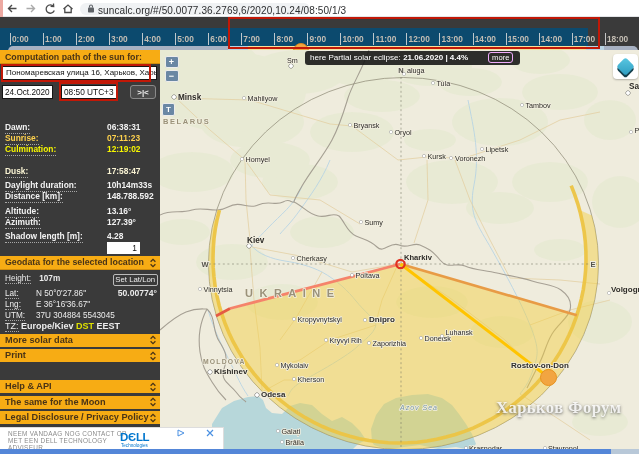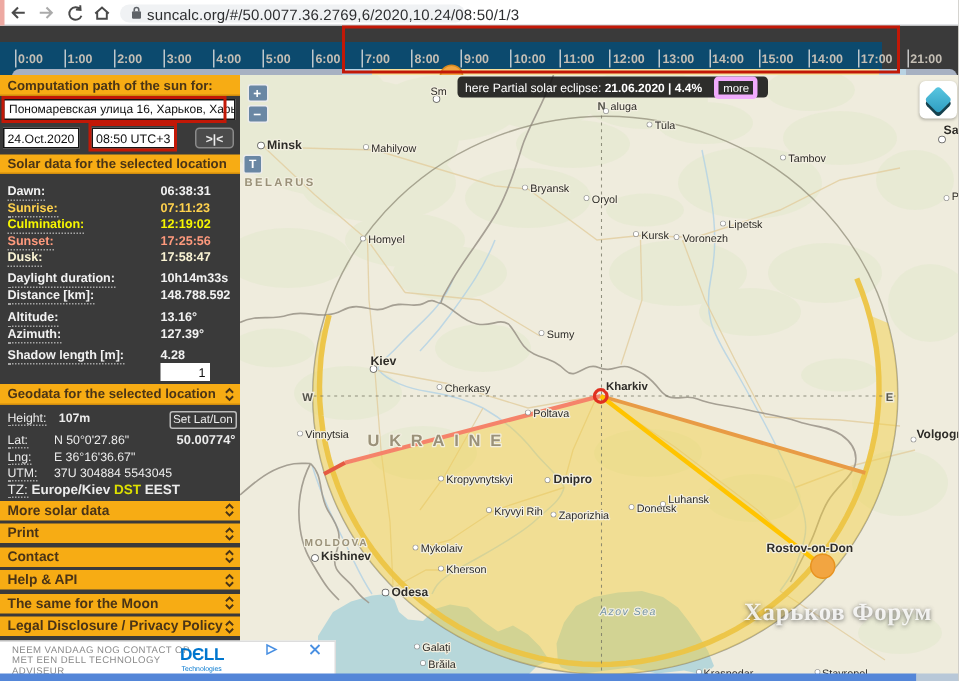--- a/index.html
+++ b/index.html
@@ -19,21 +19,21 @@
 .mrow{position:absolute;left:0;width:160px;height:13px;background:#f7ac14;color:#4a3416;font-weight:bold;font-size:9.2px;line-height:13px;padding-left:5px}
 .chev{position:absolute;right:3px;top:1.5px;width:8px;height:10px}
 .inp{position:absolute;background:#fff;color:#111;border:1px solid #151515;font-size:8.2px}
 .sr{position:absolute;left:0;width:160px;height:11px;font-size:8.4px;font-weight:bold;line-height:11px}
 .sl{position:absolute;left:5px;border-bottom:1px dotted rgba(255,255,255,.55)}
 .sv{position:absolute}
 .gr{position:absolute;font-size:8.2px;color:#ececec;line-height:11px}
 #map{position:absolute;left:160px;top:50px;width:479px;height:404px;background:#efecdd;overflow:hidden}
 #tooltip{position:absolute;left:305px;top:51px;height:13.5px;background:rgba(18,18,18,.88);border-radius:3px;color:#fff;font-size:8.1px;line-height:13.5px;padding:0 7px 0 5px;white-space:nowrap;z-index:20}
 #tooltip b{font-size:8px}
-.morebtn{display:inline-block;border:3px solid #f0abfc;border-radius:3px;padding:0 3px;margin-left:8px;line-height:9px;font-size:7.6px}
+.morebtn{display:inline-block;border:1px solid #f0abfc;border-radius:3px;padding:0 3px;margin-left:20px;line-height:9px;font-size:7.6px}
 #logo{position:absolute;left:613px;top:54px;width:25px;height:25px;background:#fff;border-radius:4px;box-shadow:0 1px 2px rgba(0,0,0,.25);z-index:20}
 .dia{position:absolute;left:5.5px;top:5.5px;width:13px;height:13px;border-radius:2.5px}
 .mapbtn{position:absolute;background:#6a87a4;border:1px solid #ececec;border-radius:2px;color:#fff;font-weight:bold;text-align:center;z-index:20}
 #wm{position:absolute;left:496px;top:398px;font-family:"Liberation Serif",serif;font-weight:bold;font-size:16.5px;color:rgba(255,255,255,.85);text-shadow:0 1px 3px rgba(70,70,70,.8);letter-spacing:0.5px;z-index:21}
 #ad{position:absolute;left:0;top:427px;width:224px;height:38px;background:#ffffff;border-top:1px solid #ddd;border-right:1px solid #ddd;z-index:25}
 .adt{position:absolute;left:8px;font-size:6.4px;color:#8a8a8a;letter-spacing:0.3px}
 #bluebar{position:absolute;left:0;top:449px;width:611px;height:5px;background:#5486d8;z-index:26}
 #bluebar2{position:absolute;left:611px;top:449px;width:28px;height:5px;background:#b8c8d8;z-index:26}
 svg text{font-family:"Liberation Sans",sans-serif}
 .cdot{fill:#fff;stroke:#8a8a8a;stroke-width:0.8}
@@ -87,21 +87,21 @@
       <div class="tl" style="left:441.6px">13:00</div>
       <div class="tk" style="left:472.5px"></div>
       <div class="tl" style="left:474.7px">14:00</div>
       <div class="tk" style="left:505.5px"></div>
       <div class="tl" style="left:507.7px">15:00</div>
       <div class="tk" style="left:538.6px"></div>
       <div class="tl" style="left:540.8px">14:00</div>
       <div class="tk" style="left:571.6px"></div>
       <div class="tl" style="left:573.8px">17:00</div>
       <div class="tk" style="left:604.7px"></div>
-      <div class="tl" style="left:606.9px">21:00</div>
+      <div class="tl" style="left:606.9px">18:00</div>
     <div id="track">
       <div class="seg" style="left:220.5px;width:20px;background:#b9d3e3"></div>
       <div class="seg" style="left:240.5px;width:338px;background:#f6e19b"></div>
       <div class="seg" style="left:578.5px;width:18px;background:#b9d3e3"></div>
     </div>
     <div id="knob"></div>
   </div>
   <div id="map">
       <svg width="479" height="404" viewBox="160 50 479 404" xmlns="http://www.w3.org/2000/svg" style="position:absolute;left:0;top:0">
 <g fill="#e1e8cb" opacity="0.45">
@@ -277,36 +277,31 @@
   <div class="mapbtn" style="left:164.5px;top:56px;width:14px;height:12px;font-size:9px;line-height:10px">+</div>
   <div class="mapbtn" style="left:164.5px;top:70px;width:14px;height:12px;font-size:9px;line-height:10px">−</div>
   <div class="mapbtn" style="left:162px;top:103px;width:13px;height:13px;font-size:8px;line-height:11px">T</div>
   <div id="wm">Харьков Форум</div>
   <div id="sidebar">
     <div class="hdr" style="top:0;height:14px;line-height:14px">Computation path of the sun for:</div>
     <div class="inp" style="left:2px;top:16px;width:155px;height:14px;line-height:12px;padding-left:3px;white-space:nowrap;overflow:hidden;font-size:8px">Пономаревская улица 16, Харьков, Харьков</div>
     <div class="inp" style="left:2px;top:34.5px;width:51px;height:14.5px;line-height:13px;padding-left:2px;font-size:8.2px">24.Oct.2020</div>
     <div class="inp" style="left:61px;top:34.5px;width:56px;height:14.5px;line-height:13px;padding-left:2px;font-size:8.3px">08:50 UTC+3</div>
     <div style="position:absolute;left:130px;top:34.5px;width:26px;height:14.5px;background:#4b4b4b;border:1px solid #8a8a8a;border-radius:3px;color:#eee;font-weight:bold;font-size:8px;text-align:center;line-height:13px">&gt;|&lt;</div>
-    <div class="hdr" style="top:52.5px;height:13.5px;line-height:13.5px">Solar data for the selected location</div>
     <div class="sr" style="top:72px;color:#f2f2f2">
         <span class="sl">Dawn:</span>
         <span class="sv" style="left:107px">06:38:31</span>
       </div>
       <div class="sr" style="top:83px;color:#ffd24d">
         <span class="sl">Sunrise:</span>
         <span class="sv" style="left:107px">07:11:23</span>
       </div>
       <div class="sr" style="top:94px;color:#f6f600">
         <span class="sl">Culmination:</span>
         <span class="sv" style="left:107px">12:19:02</span>
-      </div>
-      <div class="sr" style="top:105px;color:#ff9a7d">
-        <span class="sl">Sunset:</span>
-        <span class="sv" style="left:107px">17:25:56</span>
       </div>
       <div class="sr" style="top:116px;color:#faf4d4">
         <span class="sl">Dusk:</span>
         <span class="sv" style="left:107px">17:58:47</span>
       </div>
       <div class="sr" style="top:130px;color:#f2f2f2">
         <span class="sl">Daylight duration:</span>
         <span class="sv" style="left:107px">10h14m33s</span>
       </div>
       <div class="sr" style="top:141px;color:#f2f2f2">
@@ -338,24 +333,20 @@
     <div class="gr" style="left:5px;top:248.5px"><span style="border-bottom:1px dotted rgba(255,255,255,.55)">Lng:</span></div>
     <div class="gr" style="left:36px;top:248.5px">E 36°16'36.67"</div>
     <div class="gr" style="left:5px;top:259.5px"><span style="border-bottom:1px dotted rgba(255,255,255,.55)">UTM:</span></div>
     <div class="gr" style="left:36px;top:259.5px">37U 304884 5543045</div>
     <div class="gr" style="left:5px;top:270.5px;font-size:9px"><span style="border-bottom:1px dotted rgba(255,255,255,.55)">TZ:</span> <b>Europe/Kiev</b> <b style="color:#dde000">DST</b> <b>EEST</b></div>
     <div class="mrow" style="top:299.0px">Print<svg class="chev" viewBox="0 0 10 12">
           <path d="M2 4.5 L5 1.5 L8 4.5" fill="none" stroke="#4a3416" stroke-width="1.6"></path>
           <path d="M2 7.5 L5 10.5 L8 7.5" fill="none" stroke="#4a3416" stroke-width="1.6"></path>
         </svg></div>
       <div class="mrow" style="top:283.5px">More solar data<svg class="chev" viewBox="0 0 10 12">
-          <path d="M2 4.5 L5 1.5 L8 4.5" fill="none" stroke="#4a3416" stroke-width="1.6"></path>
-          <path d="M2 7.5 L5 10.5 L8 7.5" fill="none" stroke="#4a3416" stroke-width="1.6"></path>
-        </svg></div>
-      <div class="mrow" style="top:314.5px">Contact<svg class="chev" viewBox="0 0 10 12">
           <path d="M2 4.5 L5 1.5 L8 4.5" fill="none" stroke="#4a3416" stroke-width="1.6"></path>
           <path d="M2 7.5 L5 10.5 L8 7.5" fill="none" stroke="#4a3416" stroke-width="1.6"></path>
         </svg></div>
       <div class="mrow" style="top:330.0px">Help &amp; API<svg class="chev" viewBox="0 0 10 12">
           <path d="M2 4.5 L5 1.5 L8 4.5" fill="none" stroke="#4a3416" stroke-width="1.6"></path>
           <path d="M2 7.5 L5 10.5 L8 7.5" fill="none" stroke="#4a3416" stroke-width="1.6"></path>
         </svg></div>
       <div class="mrow" style="top:345.5px">The same for the Moon<svg class="chev" viewBox="0 0 10 12">
           <path d="M2 4.5 L5 1.5 L8 4.5" fill="none" stroke="#4a3416" stroke-width="1.6"></path>
           <path d="M2 7.5 L5 10.5 L8 7.5" fill="none" stroke="#4a3416" stroke-width="1.6"></path>

